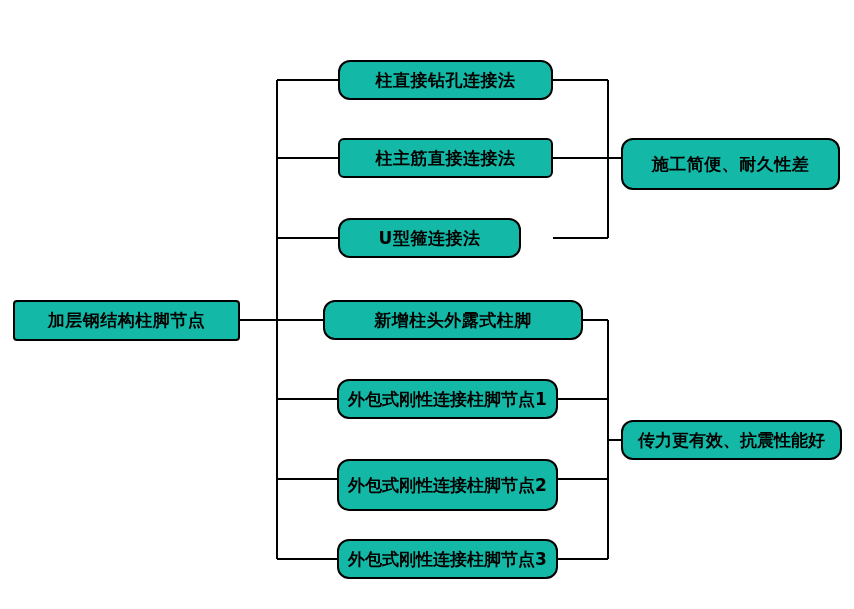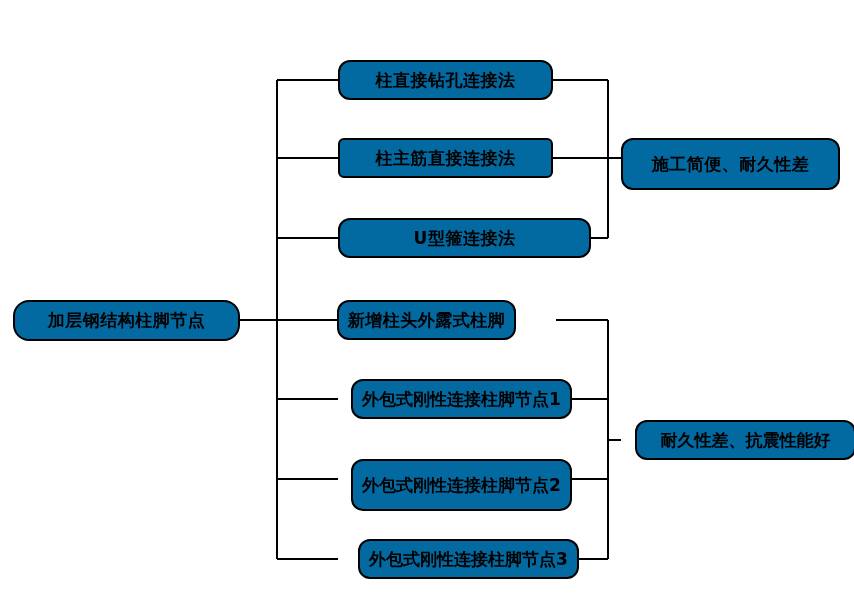--- a/index.html
+++ b/index.html
@@ -20,36 +20,35 @@
     left: 0;
     top: 0;
     width: 854px;
     height: 609px;
   }
   .node {
     position: absolute;
     box-sizing: border-box;
     border: 2px solid #000000;
     border-radius: 12px;
-    background: #0369a1;
+    background: #14b8a6;
     display: flex;
     align-items: center;
     justify-content: center;
     color: #000000;
     font-weight: 700;
     letter-spacing: 0.5px;
     white-space: nowrap;
     z-index: 2;
   }
   .node.root {
-    border-radius: 16px;
+    border-radius: 4px;
   }
   .node.tight {
     letter-spacing: 0px;
-    margin-left: 14px;
   }
 </style>
 </head>
 <body>
 
 <div id="canvas">
 
   <svg class="wires" viewBox="0 0 854 609" xmlns="http://www.w3.org/2000/svg">
     <g stroke="#000000" stroke-width="2.4" fill="none" shape-rendering="crispEdges">
 
@@ -89,41 +88,41 @@
   </div>
 
   <div class="node" style="left:338px; top:60px; width:215px; height:40px; font-size:17px;">
     <span>柱直接钻孔连接法</span>
   </div>
 
   <div class="node" style="left:338px; top:138px; width:215px; height:40px; font-size:17px;border-radius:6px;">
     <span>柱主筋直接连接法</span>
   </div>
 
-  <div class="node" style="left:338px; top:218px; width:253px; height:40px; font-size:17px;">
+  <div class="node" style="left:338px; top:218px; width:183px; height:40px; font-size:17px;">
     <span>U型箍连接法</span>
   </div>
 
-  <div class="node" style="left:337px; top:300px; width:179px; height:40px; font-size:17px;">
+  <div class="node" style="left:323px; top:300px; width:260px; height:40px; font-size:17px;">
     <span>新增柱头外露式柱脚</span>
   </div>
 
   <div class="node tight" style="left:337px; top:379px; width:221px; height:40px; font-size:17px;">
     <span>外包式刚性连接柱脚节点1</span>
   </div>
 
   <div class="node tight" style="left:337px; top:459px; width:221px; height:52px; font-size:17px;">
     <span>外包式刚性连接柱脚节点2</span>
   </div>
 
-  <div class="node tight" style="left:344px; top:539px; width:221px; height:40px; font-size:17px;">
+  <div class="node tight" style="left:337px; top:539px; width:221px; height:40px; font-size:17px;">
     <span>外包式刚性连接柱脚节点3</span>
   </div>
 
   <div class="node" style="left:621px; top:138px; width:219px; height:52px; font-size:17px;">
     <span>施工简便、耐久性差</span>
   </div>
 
   <div class="node tight" style="left:621px; top:420px; width:221px; height:40px; font-size:17px;">
-    <span>耐久性差、抗震性能好</span>
+    <span>传力更有效、抗震性能好</span>
   </div>
 
 </div>
 
 </body></html>

